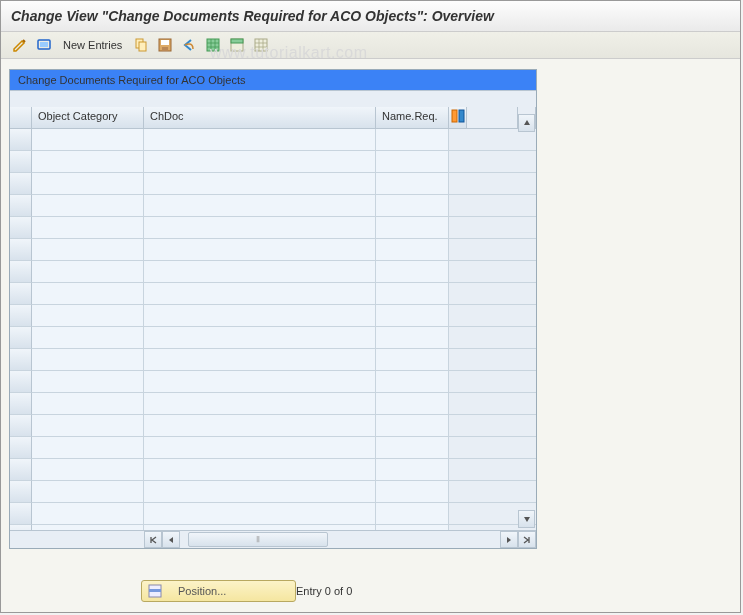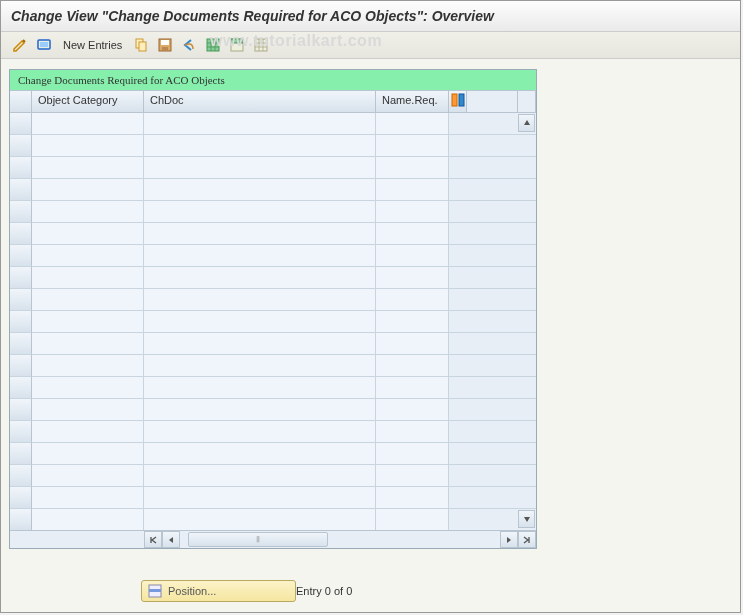--- a/index.html
+++ b/index.html
@@ -45,65 +45,65 @@
       justify-content: center;
       cursor: pointer;
     }
     .toolbar-text {
       color: #333;
       font-size: 11px;
       margin: 0 4px;
     }
     .watermark {
       position: absolute;
-      top: 32px;
+      top: 44px;
       left: 210px;
       font-size: 16px;
       color: #d9d9d9;
-      font-weight: bold;
+      font-weight: normal;
       z-index: 100;
       pointer-events: none;
       letter-spacing: 0.5px;
     }
     .content-area {
       padding: 10px 8px;
       position: relative;
       height: calc(100% - 60px);
     }
     .table-container {
       border: 1px solid #9aabb8;
       background: #e8eef5;
       width: 528px;
       position: relative;
       height: 480px;
     }
     .table-title {
-      background: #86efac;
+      background: #3b82f6;
       padding: 4px 8px;
       font-size: 11px;
       color: #333;
       border-bottom: 1px solid #b8c5d1;
-      font-family: Liberation Serif, serif;
     }
     .table-grid {
       display: grid;
       grid-template-columns: 22px 112px 232px 73px 18px 1fr 18px;
       width: 100%;
     }
     .header-cell {
       background: linear-gradient(#f0f5fa, #d8e2ec);
       border-right: 1px solid #b8c5d1;
       border-bottom: 1px solid #b8c5d1;
       padding: 3px 6px;
       font-size: 11px;
       color: #333;
       text-align: left;
       height: 22px;
       overflow: hidden;
       white-space: nowrap;
+      margin-top: 16px;
     }
     .header-cell.icon-cell {
       padding: 2px;
       text-align: center;
     }
     .header-cell.empty-header {
       background: #e8eef5;
     }
     .row-handle {
       background: linear-gradient(180deg, #f0f5fa, #d8e2ec);
@@ -188,21 +188,21 @@
       align-items: center;
       padding-left: 140px;
     }
     .position-button {
       background: linear-gradient(#fcf3c8, #f5e6a0);
       border: 1px solid #b8a860;
       border-radius: 3px;
       padding: 3px 12px 3px 6px;
       display: inline-flex;
       align-items: center;
-      gap: 6px;
+      gap: 16px;
       cursor: pointer;
       color: #555;
       font-size: 11px;
       width: 155px;
     }
     .position-icon {
       width: 14px;
       height: 14px;
       display: inline-flex;
     }

